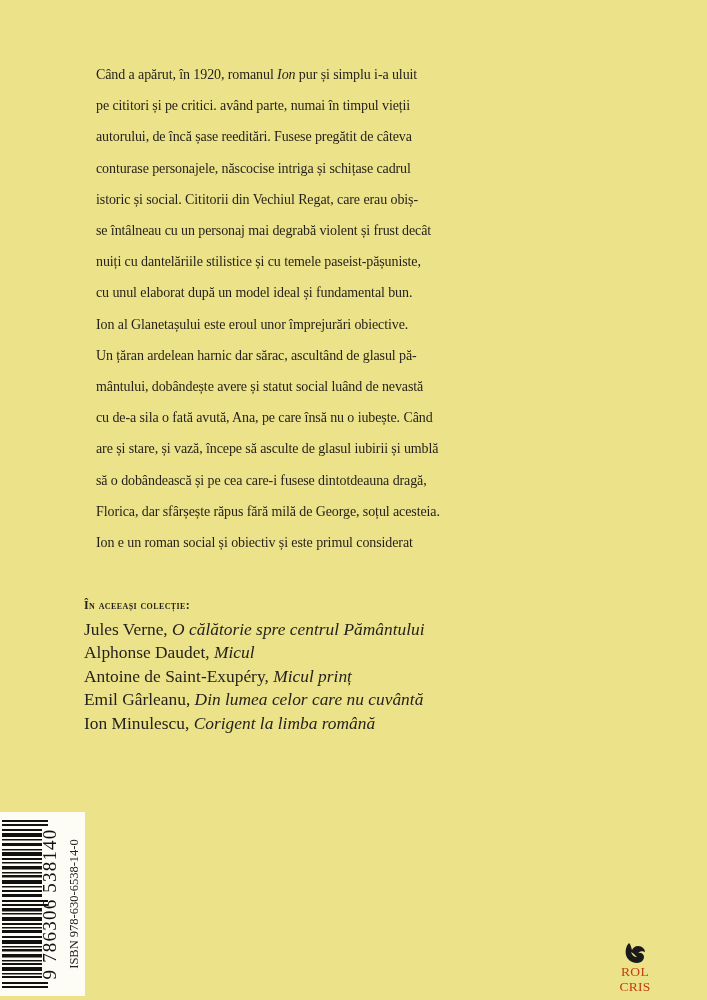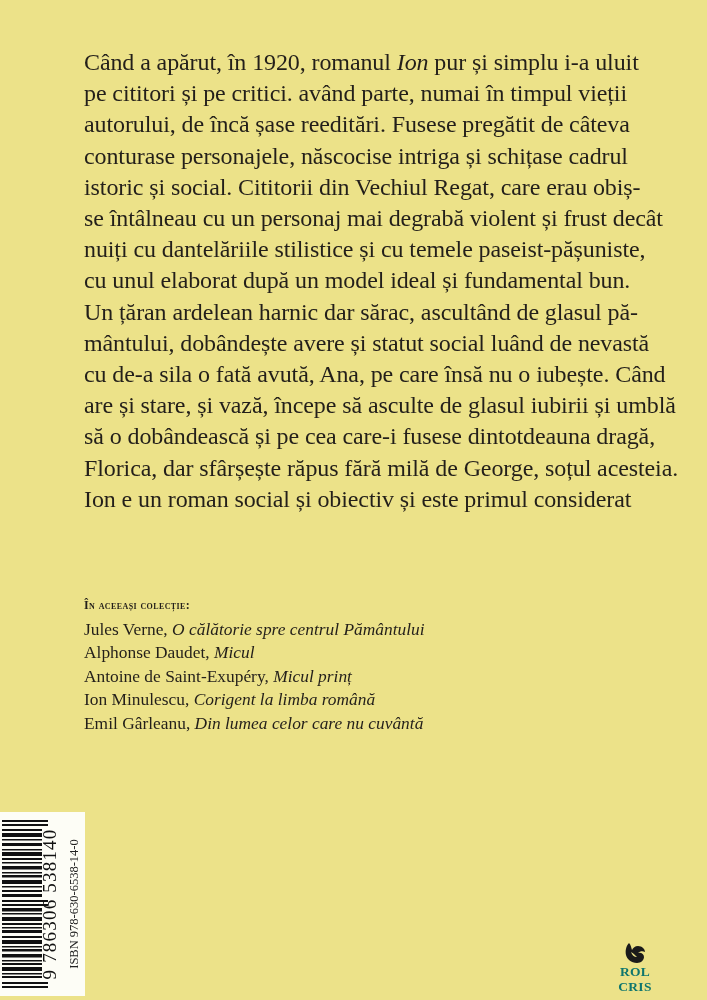--- a/index.html
+++ b/index.html
@@ -13,22 +13,22 @@
       position: relative;
       overflow: hidden;
       font-family: "Liberation Serif", "DejaVu Serif", serif;
       color: #231f1a;
     }
     .blurb {
       position: absolute;
       left: 84px;
       top: 47px;
       width: 560px;
-      margin: 0;
-      font-size: 24px;
+      margin: 12px;
+      font-size: 14px;
       line-height: 31.2px;
       letter-spacing: -0.1px;
     }
     .blurb .line {
       display: block;
       white-space: nowrap;
     }
     .blurb em {
       font-style: italic;
     }
@@ -94,55 +94,56 @@
       top: 942px;
       width: 44px;
       text-align: center;
     }
     .publisher-logo svg {
       display: block;
       margin: 0 auto;
     }
     .publisher-name {
       display: block;
-      font-weight: bold;
+      font-weight: normal;
       font-size: 13.5px;
       line-height: 15px;
       letter-spacing: 0.3px;
-      color: #0f766e;
+      color: #c2410c;
     }
   </style>
 </head>
 <body>
 
 <div class="blurb">
   <span class="line"><span>Când  a apărut, în 1920, romanul </span><em>Ion</em><span> pur și simplu i-a uluit</span></span>
   <span class="line">pe cititori și pe critici. având parte, numai în timpul vieții</span>
   <span class="line">autorului, de încă șase reeditări. Fusese pregătit de câteva</span>
   <span class="line">conturase personajele, născocise intriga și schițase cadrul</span>
   <span class="line">istoric și social. Cititorii din Vechiul Regat, care erau obiș-</span>
   <span class="line">se întâlneau cu un personaj mai degrabă violent și frust decât</span>
   <span class="line">nuiți cu dantelăriile stilistice și cu temele paseist-pășuniste,</span>
   <span class="line">cu unul elaborat după un model ideal și fundamental bun.</span>
+  <span class="line">Ion al Glanetașului este eroul unor împrejurări obiective.</span>
   <span class="line">Un țăran ardelean harnic dar sărac, ascultând de glasul pă-</span>
   <span class="line">mântului,  dobândește avere și statut social luând de nevastă</span>
   <span class="line">cu de-a sila o fată avută, Ana, pe care însă nu o iubește. Când</span>
   <span class="line">are și stare, și vază, începe să asculte de glasul iubirii și umblă</span>
   <span class="line">să o dobândească și pe cea care-i fusese dintotdeauna dragă,</span>
   <span class="line">Florica, dar sfârșește răpus fără milă de George, soțul acesteia.</span>
   <span class="line">Ion e un roman social și obiectiv și este primul considerat</span>
 </div>
 
 <div class="collection">
   <span class="collection-heading">În aceeași colecție:</span>
   <span class="collection-item"><span>Jules Verne, </span><em>O călătorie spre centrul Pământului</em></span>
   <span class="collection-item"><span>Alphonse Daudet, </span><em>Micul</em></span>
   <span class="collection-item"><span>Antoine de Saint-Exupéry, </span><em>Micul prinț</em></span>
+  <span class="collection-item"><span>Emil Gârleanu, </span><em>Din lumea celor care nu cuvântă</em></span>
   <span class="collection-item"><span>Ion Minulescu, </span><em>Corigent la limba română</em></span>
-  <span class="collection-item"><span>Emil Gârleanu, </span><em>Din lumea celor care nu cuvântă</em></span>
 </div>
 
 <div class="barcode-box">
   <svg class="barcode-bars" viewBox="0 0 52 168" preserveAspectRatio="none">
     <g fill="#111">
       <rect x="0" y="0" width="46" height="2"></rect>
       <rect x="0" y="4" width="46" height="2"></rect>
       <rect x="0" y="9" width="40" height="2"></rect>
       <rect x="0" y="13" width="40" height="4"></rect>
       <rect x="0" y="19" width="40" height="1.5"></rect>

